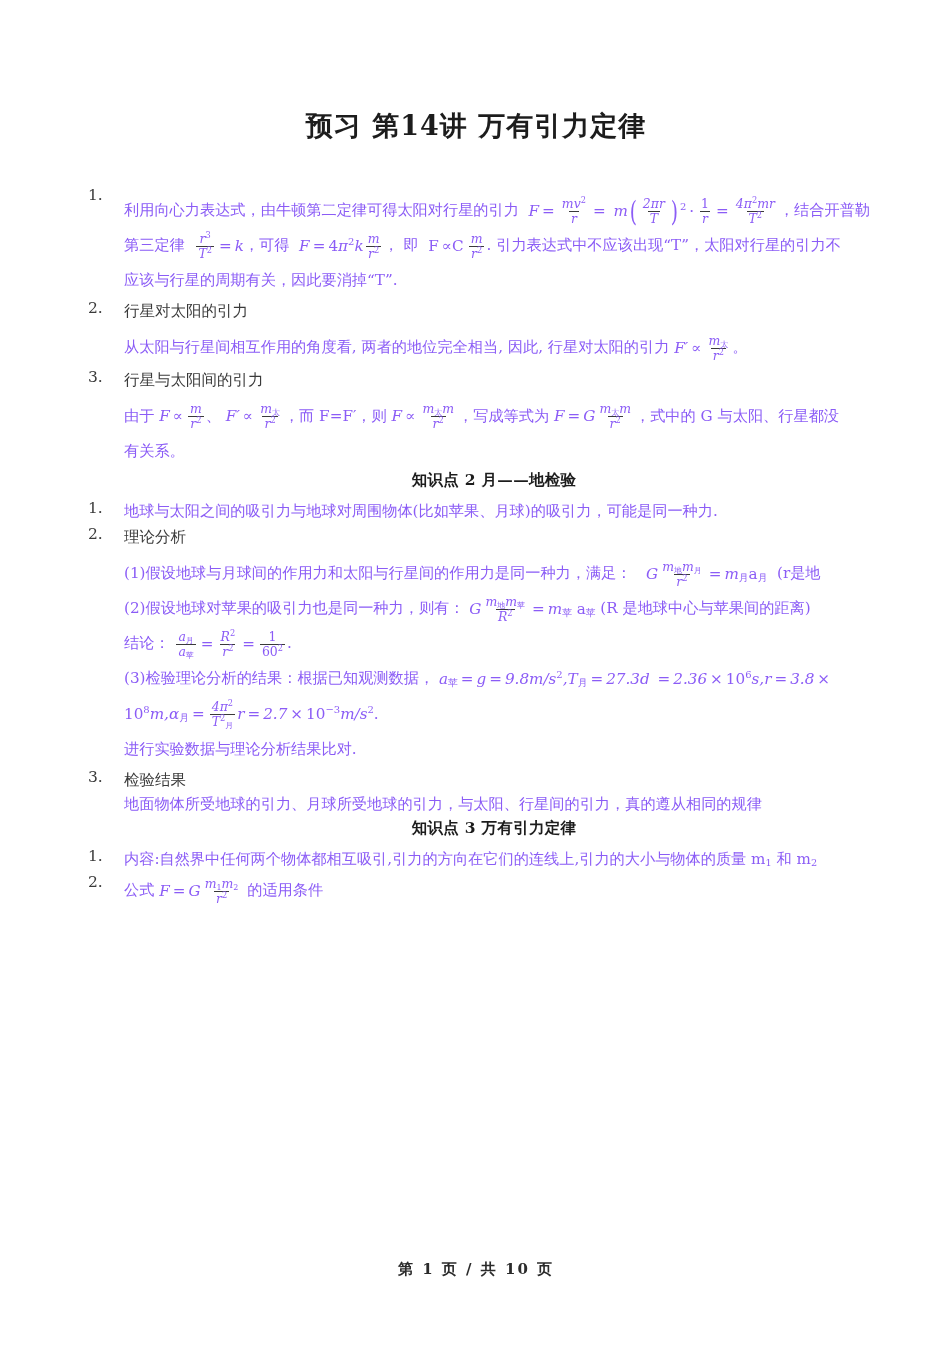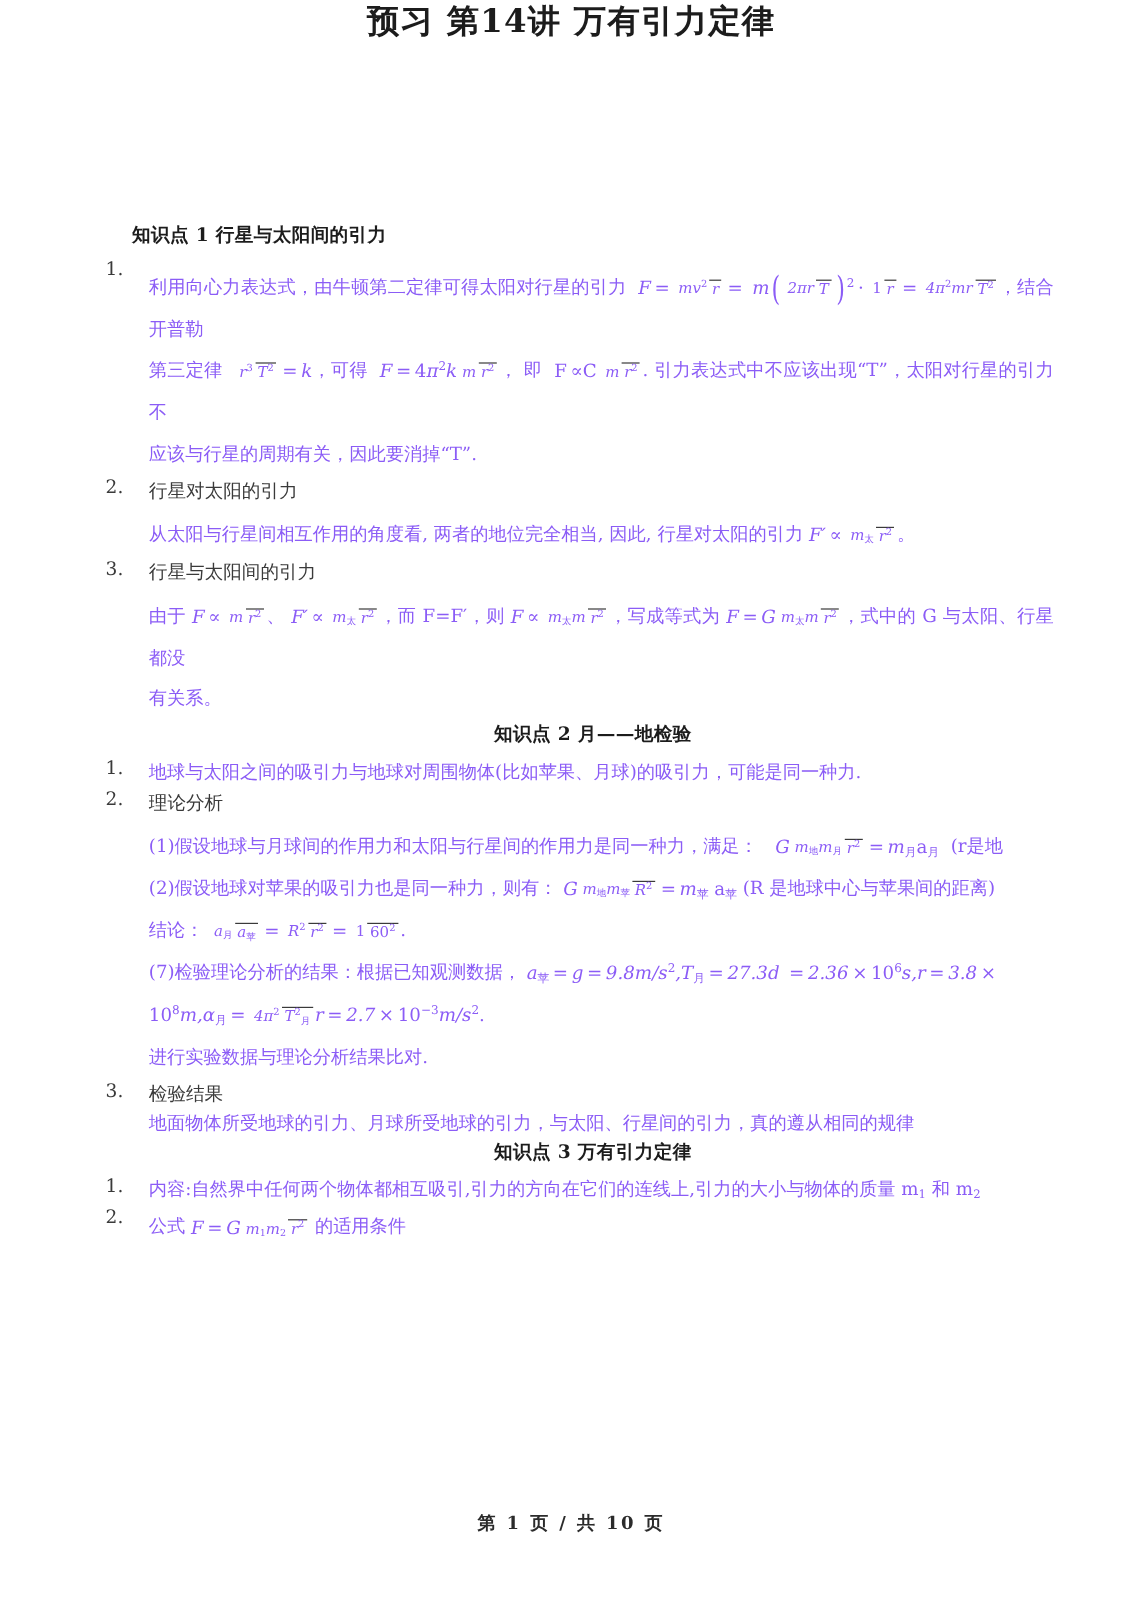--- a/index.html
+++ b/index.html
@@ -11,20 +11,21 @@
     -webkit-font-smoothing:antialiased;
   }
   .page { position:relative; width:952px; height:1347px; box-sizing:border-box; }
 
   .doc-title {
     text-align:center;
     font-size:27px;
     font-weight:bold;
     letter-spacing:1px;
     margin:0;
+    padding-top:108px;
     color:#1c1c1c;
   }
 
   .body-col {
     position:absolute;
     left:88px;
     top:186px;
     width:790px;
   }
 
@@ -75,21 +76,21 @@
   .m {
     font-family:"DejaVu Serif","Liberation Serif",serif;
     font-style:italic;
     white-space:nowrap;
     display:inline-block;
     vertical-align:middle;
   }
   .m .up { font-style:normal; }
   .frac {
     display:inline-flex;
-    flex-direction:row;
+    flex-direction:column;
     align-items:center;
     vertical-align:middle;
     margin:0 2px;
     position:relative;
     top:-0.05em;
   }
   .frac > .n { font-size:0.82em; line-height:1.12; padding:0 2px; }
   .frac > .d { font-size:0.82em; line-height:1.12; padding:0 2px; border-top:1px solid #3a3a3a; }
   sup { font-size:0.66em; vertical-align:super; line-height:0; font-style:normal;}
   sub { font-size:0.64em; vertical-align:-0.25em; line-height:0; font-style:normal;}
@@ -118,21 +119,20 @@
 </style>
 </head>
 <body>
 
 <div class="page">
 
   <h1 class="doc-title">预习  第14讲  万有引力定律</h1>
 
   <div class="body-col">
 
-    <div class="kp-head">知识点 1  行星与太阳间的引力</div>
 
     <ol class="num">
       <li>
         <span class="marker">1.</span>
         <div class="gap-s"></div>
         <p class="para loose"><span>利用向心力表达式，由牛顿第二定律可得太阳对行星的引力</span>&nbsp;
           <span class="m"><span>F</span><span class="op">=</span><span class="frac">
                 <span class="n"><span>m</span><span>v</span><sup>2</sup></span>
                 <span class="d">r</span>
               </span><span class="op">=</span>&nbsp;<span>m</span><span class="paren">(</span><span class="frac">
@@ -229,21 +229,21 @@
                 <span class="n"><span>a</span><sub>月</sub></span>
                 <span class="d"><span>a</span><sub>苹</sub></span>
               </span><span class="op">=</span><span class="frac">
                 <span class="n"><span>R</span><sup>2</sup></span>
                 <span class="d"><span>r</span><sup>2</sup></span>
               </span><span class="op">=</span><span class="frac">
                 <span class="n up">1</span>
                 <span class="d up"><span>60</span><sup>2</sup></span>
               </span></span><span>.</span></p>
 
-        <p class="para loose"><span>(7)检验理论分析的结果：根据已知观测数据，</span>
+        <p class="para loose"><span>(3)检验理论分析的结果：根据已知观测数据，</span>
           <span class="m"><span>a</span><sub>苹</sub><span class="op">=</span><span>g</span><span class="op">=</span><span>9.8</span><span>m/s</span><sup>2</sup>,<span>T</span><sub>月</sub><span class="op">=</span><span>27.3</span><span>d</span>&nbsp;<span class="op">=</span><span>2.36</span><span class="op">×</span><span class="up">10</span><sup>6</sup><span>s</span>,<span>r</span><span class="op">=</span><span>3.8</span><span class="op">×</span></span></p>
 
         <p class="para loose">
           <span class="m"><span class="up">10</span><sup>8</sup><span>m</span>,<span>α</span><sub>月</sub><span class="op">=</span><span class="frac">
                 <span class="n"><span>4</span><span>π</span><sup>2</sup></span>
                 <span class="d"><span>T</span><sup>2</sup><sub>月</sub></span>
               </span><span>r</span><span class="op">=</span><span>2.7</span><span class="op">×</span><span class="up">10</span><sup>−<span>3</span></sup><span>m/s</span><sup>2</sup></span><span>.</span></p>
 
         <p class="para loose">进行实验数据与理论分析结果比对.</p>
       </li>

